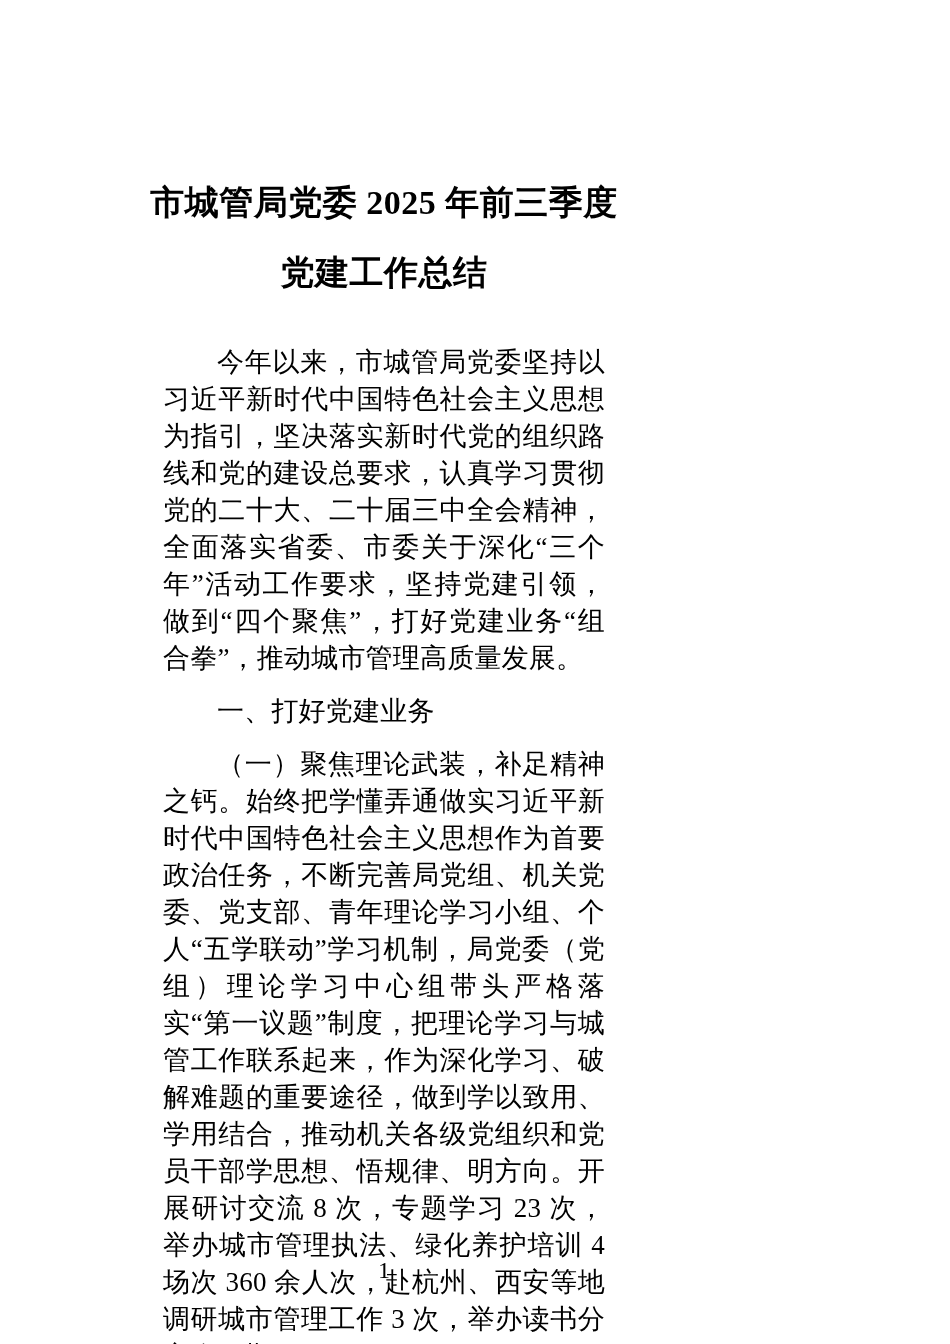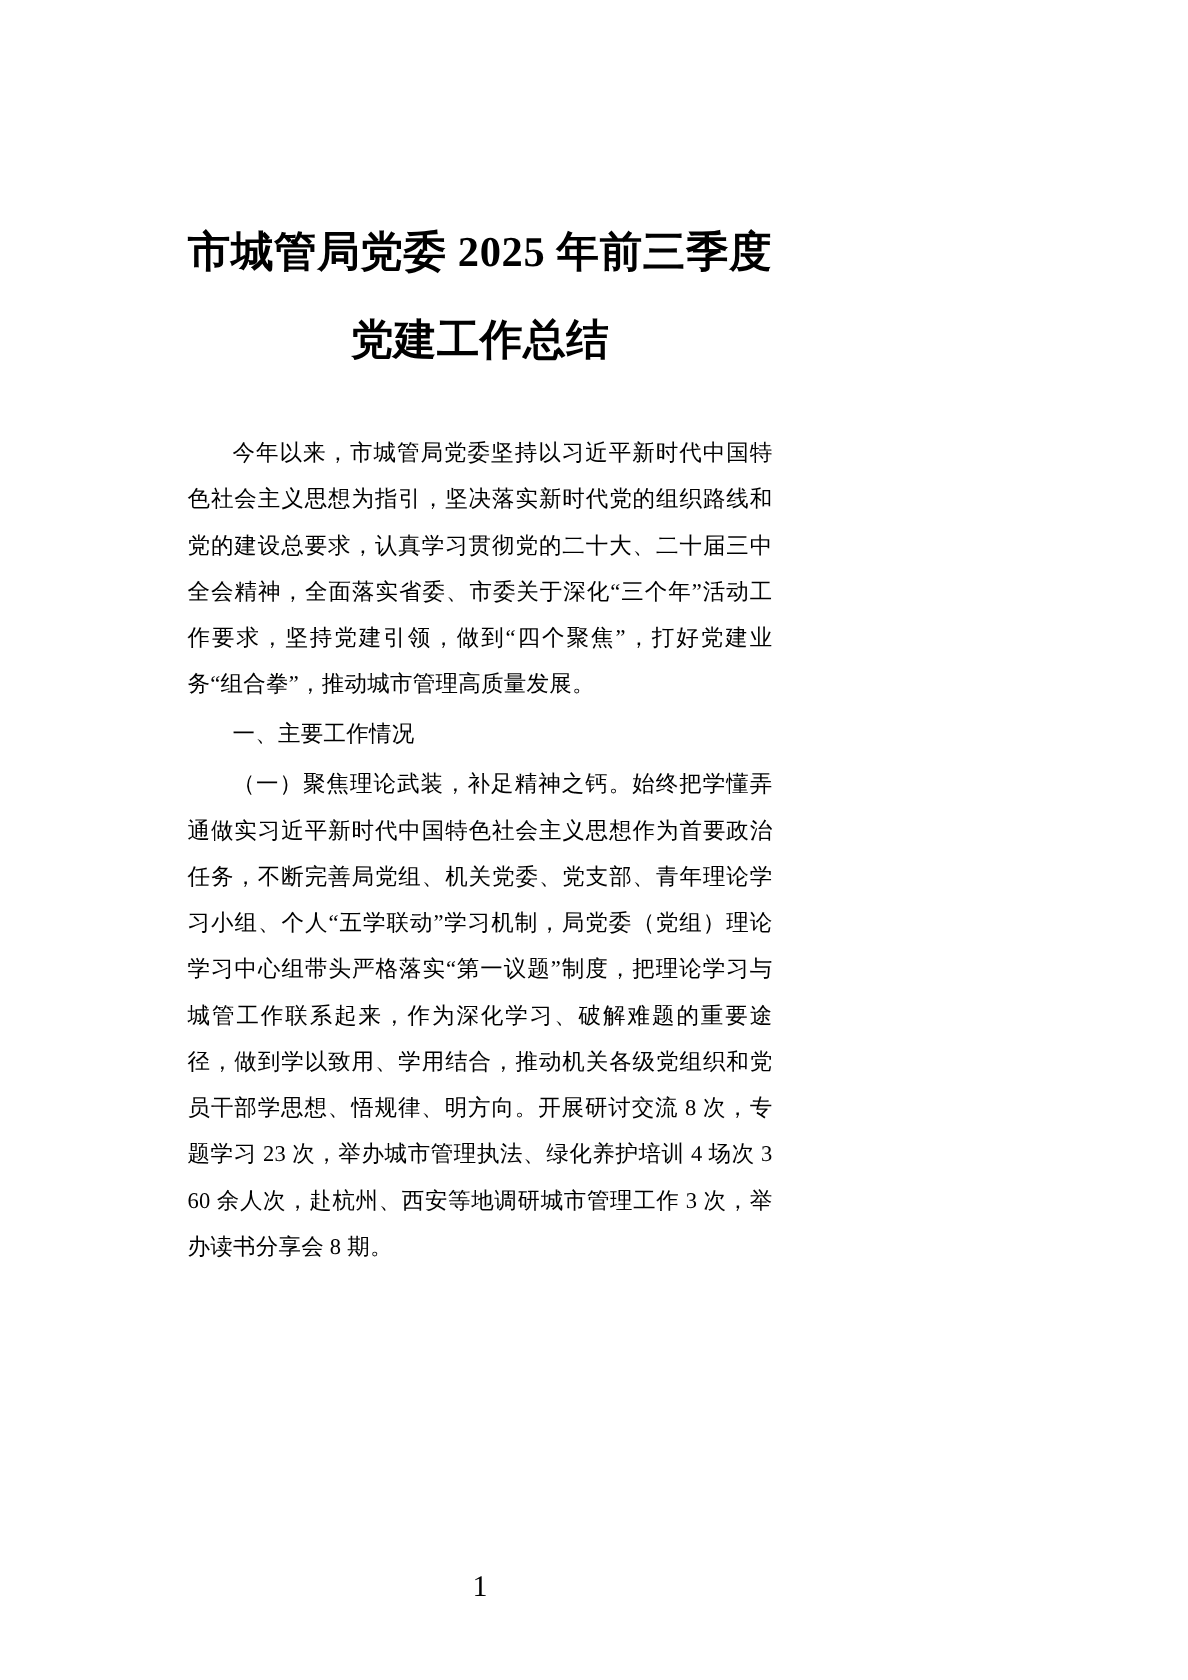--- a/index.html
+++ b/index.html
@@ -24,22 +24,22 @@
   .doc-title {
     margin: 0 0 36px 0;
     font-size: 34px;
     font-weight: bold;
     line-height: 70px;
     text-align: center;
     letter-spacing: 0.5px;
     word-break: break-word;
   }
   .doc-body .para {
-    margin: 3px;
-    font-size: 18px;
+    margin: 16px;
+    font-size: 27px;
     line-height: 37px;
     text-align: justify;
     text-justify: inter-ideograph;
     text-indent: 2em;
     word-break: break-all;
     letter-spacing: 0.2px;
   }
   .page-number {
     position: absolute;
     left: 0;
@@ -51,18 +51,18 @@
   }
 </style>
 </head>
 <body>
 
 <div class="page">
   <div class="content">
     <h1 class="doc-title">市城管局党委 2025 年前三季度党建工作总结</h1>
     <div class="doc-body">
         <p class="para">今年以来，市城管局党委坚持以习近平新时代中国特色社会主义思想为指引，坚决落实新时代党的组织路线和党的建设总要求，认真学习贯彻党的二十大、二十届三中全会精神，全面落实省委、市委关于深化“三个年”活动工作要求，坚持党建引领，做到“四个聚焦”，打好党建业务“组合拳”，推动城市管理高质量发展。</p>
-        <p class="para">一、主要工作情况</p>
+        <p class="para">一、打好党建业务</p>
         <p class="para">（一）聚焦理论武装，补足精神之钙。始终把学懂弄通做实习近平新时代中国特色社会主义思想作为首要政治任务，不断完善局党组、机关党委、党支部、青年理论学习小组、个人“五学联动”学习机制，局党委（党组）理论学习中心组带头严格落实“第一议题”制度，把理论学习与城管工作联系起来，作为深化学习、破解难题的重要途径，做到学以致用、学用结合，推动机关各级党组织和党员干部学思想、悟规律、明方向。开展研讨交流 8 次，专题学习 23 次，举办城市管理执法、绿化养护培训 4 场次 360 余人次，赴杭州、西安等地调研城市管理工作 3 次，举办读书分享会 8 期。</p>
       </div>
   </div>
   <div class="page-number">1</div>
 </div>
 
 </body></html>

